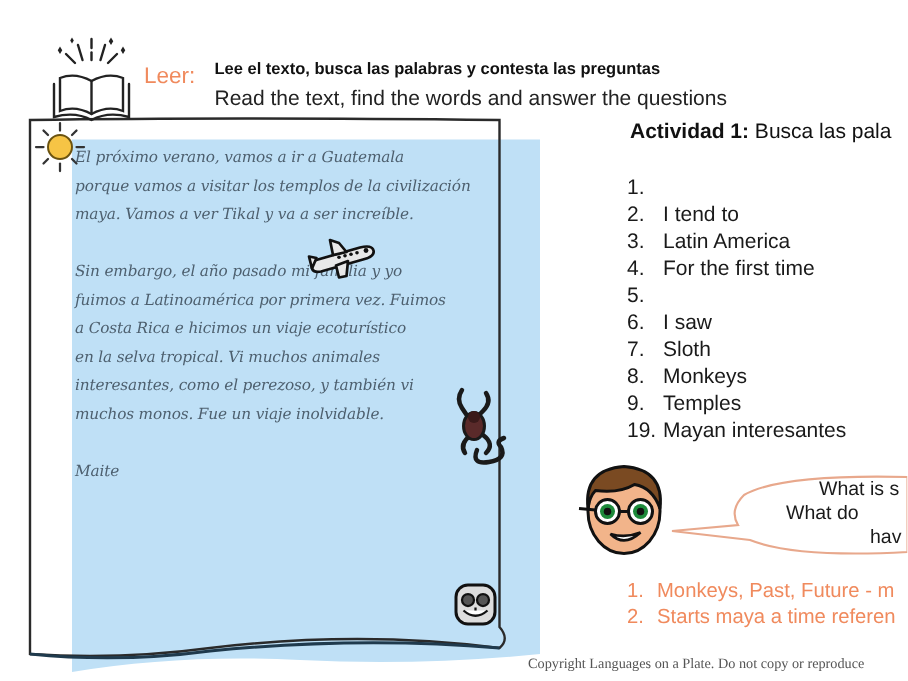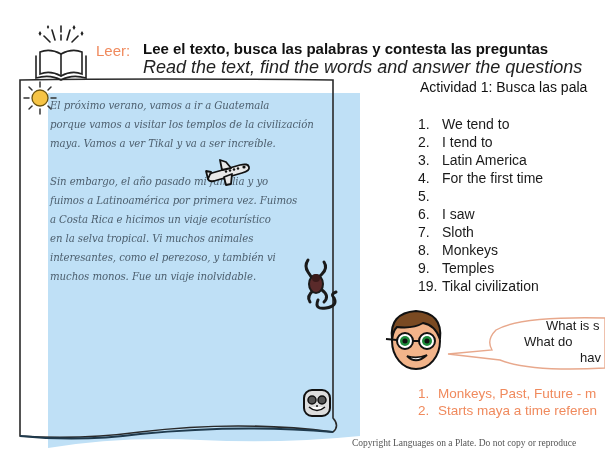--- a/index.html
+++ b/index.html
@@ -14,47 +14,47 @@
 
     .book-icon { position: absolute; left: 30px; top: 22px; width: 62px; height: 62px; }
 
     .leer-label {
       position: absolute; left: 96px; top: 42px;
       font-family: "Liberation Sans", sans-serif; font-weight: normal; font-size: 15px;
       color: #f08a5d;
     }
     .title-es {
       position: absolute; left: 143px; top: 40px;
-      font-family: "Liberation Sans", sans-serif; font-weight: bold; font-size: 15px;
+      font-family: "Liberation Sans", sans-serif; font-weight: bold; font-size: 11px;
       color: #111; white-space: nowrap;
     }
     .title-en {
       position: absolute; left: 143px; top: 57px;
-      font-family: "Liberation Sans", sans-serif; font-style: italic; font-size: 18px;
+      font-family: "Liberation Sans", sans-serif; font-size: 14px;
       color: #222; white-space: nowrap;
     }
 
     .story {
       position: absolute; left: 50px; top: 96px; width: 300px;
       font-family: "DejaVu Serif", serif; font-style: italic; font-size: 10.2px;
       color: #4d5f6e; line-height: 19px; letter-spacing: -0.1px;
     }
     .story p { margin-bottom: 19px; white-space: pre-line; }
     .story .sig { margin-top: 0; }
 
     .sun-icon { position: absolute; left: 20px; top: 78px; width: 40px; height: 40px; }
     .plane-icon { position: absolute; left: 204px; top: 157px; width: 48px; height: 30px; }
     .monkey-icon { position: absolute; left: 296px; top: 256px; width: 48px; height: 58px; }
     .skull-icon { position: absolute; left: 302px; top: 388px; width: 30px; height: 30px; }
 
     .act-title {
       position: absolute; left: 420px; top: 79px; white-space: nowrap;
       font-family: "Liberation Sans", sans-serif; font-size: 14px; color: #111;
     }
-    .act-title b { font-weight: normal; }
+    .act-title b { font-weight: bold; }
 
     .vocab-list {
       position: absolute; left: 418px; top: 115px; list-style: none;
       font-family: "Liberation Sans", sans-serif; font-size: 14px; color: #1a1a1a;
     }
     .vocab-list li { height: 18px; line-height: 18px; display: flex; }
     .vocab-list .num { width: 24px; }
 
     .teacher-icon { position: absolute; left: 383px; top: 303px; width: 66px; height: 72px; }
 
@@ -133,20 +133,21 @@
 <div class="story">
   <p>El próximo verano, vamos a ir a Guatemala
 porque vamos a visitar los templos de la civilización
 maya. Vamos a ver Tikal y va a ser increíble.</p>
   <p>Sin embargo, el año pasado mi familia y yo
 fuimos a Latinoamérica por primera vez. Fuimos
 a Costa Rica e hicimos un viaje ecoturístico
 en la selva tropical. Vi muchos animales
 interesantes, como el perezoso, y también vi
 muchos monos. Fue un viaje inolvidable.</p>
+  <p class="sig">Maite</p>
 </div>
 
 <svg class="plane-icon" viewBox="0 0 48 30">
   <g stroke="#111" stroke-width="1.8" fill="#e8e8e8" stroke-linejoin="round">
     <path d="M4 22 Q 3 17 8 16 L 36 8 Q 44 6 45 10 Q 46 14 38 16 L 10 24 Q 5 25 4 22 Z"></path>
     <path d="M18 13 L 16 3 L 22 5 L 27 11 Z"></path>
     <path d="M20 20 L 22 28 L 27 27 L 28 17 Z"></path>
     <path d="M4 22 L 2 14 L 7 15 Z"></path>
   </g>
   <g fill="#111">
@@ -178,21 +179,20 @@
   <line x1="15" y1="17" x2="15" y2="19" stroke="#111" stroke-width="1.5"></line>
 </svg>
 
 <div class="act-title">
   <b>Actividad 1:</b><span> Busca las pala</span>
 </div>
 
 <ul class="vocab-list">
   <li>
       <span class="num">1.</span>
-      <span>We tend to</span>
     </li>
   <li>
       <span class="num">2.</span>
       <span>I tend to</span>
     </li>
   <li>
       <span class="num">3.</span>
       <span>Latin America</span>
     </li>
   <li>
@@ -213,21 +213,21 @@
   <li>
       <span class="num">8.</span>
       <span>Monkeys</span>
     </li>
   <li>
       <span class="num">9.</span>
       <span>Temples</span>
     </li>
   <li>
       <span class="num">19.</span>
-      <span>Tikal civilization</span>
+      <span>Mayan interesantes</span>
     </li>
 </ul>
 
 <svg class="teacher-icon" viewBox="0 0 66 72">
   <ellipse cx="33" cy="38" rx="24" ry="28" fill="#f2b48a" stroke="#111" stroke-width="2"></ellipse>
   <path d="M9 36 Q 6 10 33 8 Q 60 10 57 36 Q 52 22 40 20 Q 30 26 14 24 Q 10 28 9 36 Z" fill="#7a4a22" stroke="#111" stroke-width="2"></path>
   <circle cx="22" cy="38" r="8" fill="#fff" stroke="#111" stroke-width="2"></circle>
   <circle cx="44" cy="38" r="8" fill="#fff" stroke="#111" stroke-width="2"></circle>
   <circle cx="22" cy="38" r="5" fill="#1d8a3a"></circle>
   <circle cx="44" cy="38" r="5" fill="#1d8a3a"></circle>

